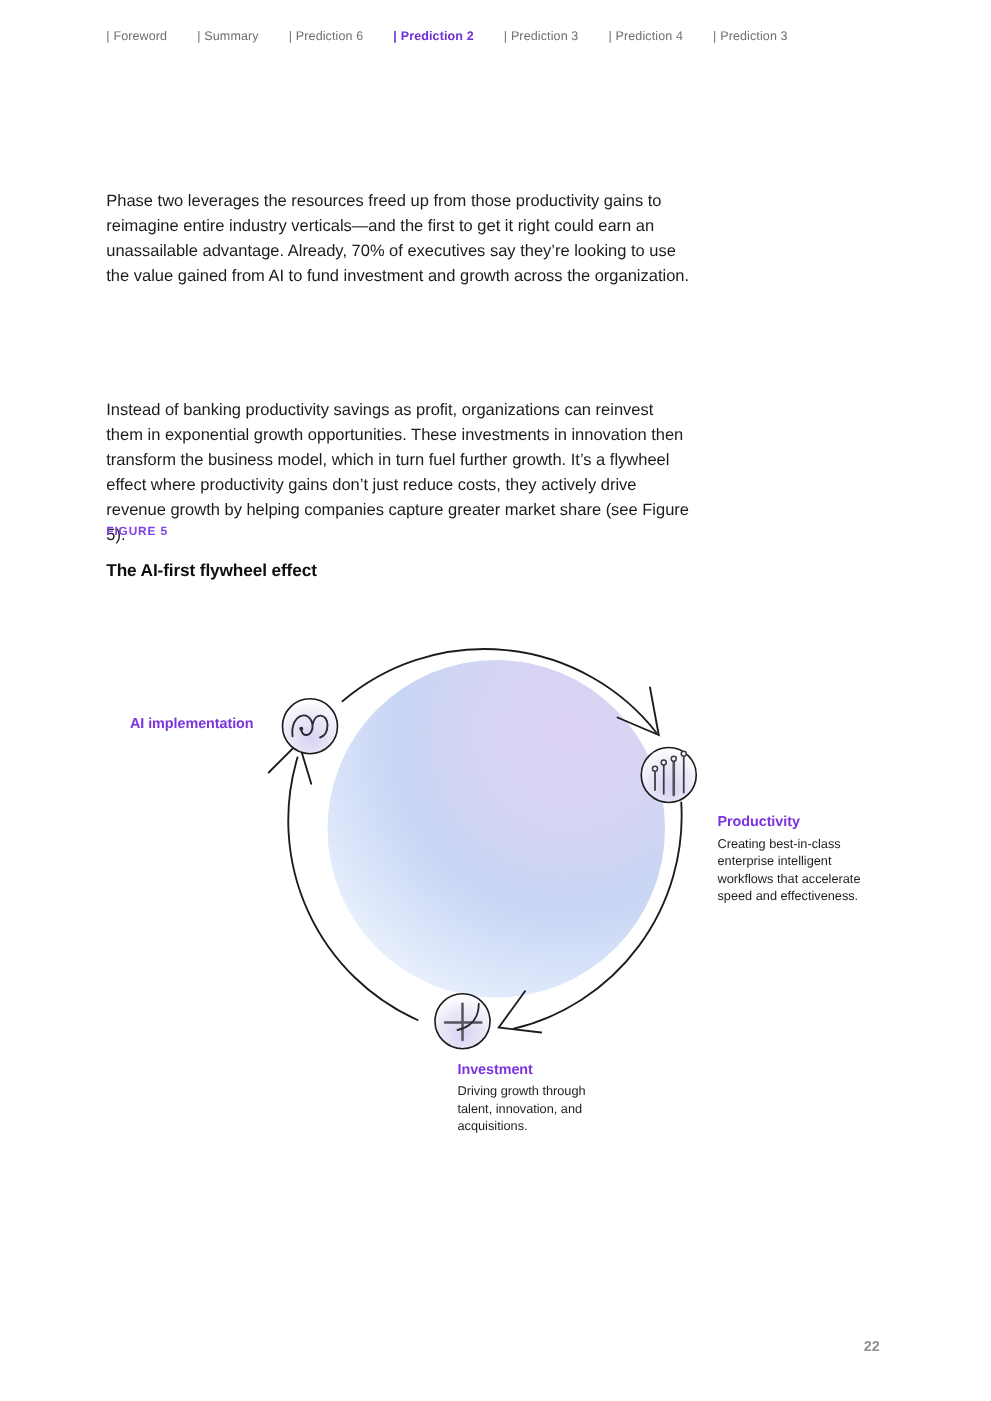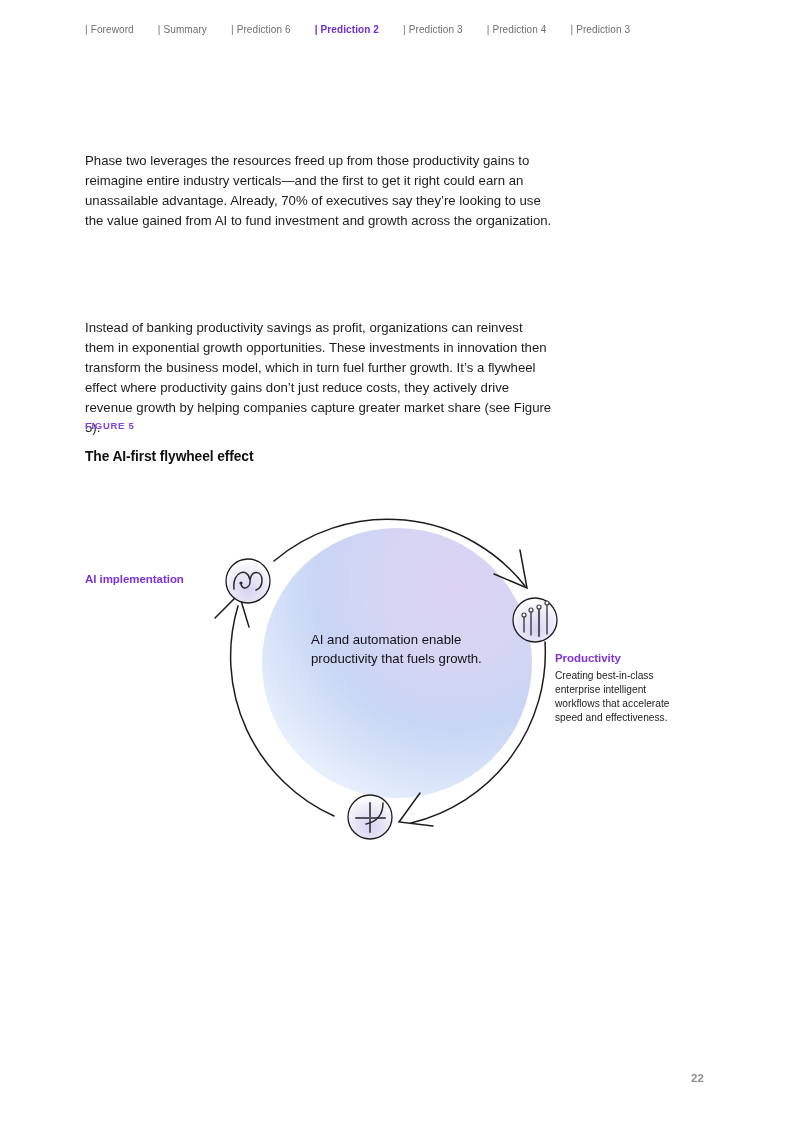--- a/index.html
+++ b/index.html
@@ -73,21 +73,21 @@
   
   #diagram {
     position: absolute;
     left: 0;
     top: 470px;
     width: 793px;
     height: 470px;
   }
   #diagram svg { display: block; }
 
-  .node-block { position: absolute; }
+  .node-block { position: absolute; margin-left: 19px; }
   .node-title {
     font-size: 11.5px;
     font-weight: bold;
     color: #7b33e0;
     margin-bottom: 5px;
     letter-spacing: -0.05px;
   }
   .node-desc {
     font-size: 10.2px;
     line-height: 14px;
@@ -198,26 +198,29 @@
     <g>
       <circle cx="370" cy="347" r="22" fill="url(#iconGrad)" stroke="#1c1c1e" stroke-width="1.3"></circle>
       <g stroke="#54545e" stroke-width="2" stroke-linecap="round" fill="none">
         <line x1="356" y1="348" x2="385" y2="348"></line>
         <line x1="370" y1="333" x2="370" y2="362"></line>
       </g>
       <path d="M 383 333 C 383 346, 375 352, 366 354" fill="none" stroke="#2a2a30" stroke-width="1.5" stroke-linecap="round"></path>
     </g>
   </svg>
 
-  <div class="center-text">AI and automation enable productivity that fuels growth.</div>
 
   <div class="node-block" id="block-ai">
     <div class="node-title">AI implementation</div>
   </div>
 
   <div class="node-block" id="block-prod">
     <div class="node-title">Productivity</div>
     <div class="node-desc">Creating best-in-class enterprise intelligent workflows that accelerate speed and effectiveness.</div>
   </div>
 
+  <div class="node-block" id="block-invest">
+    <div class="node-title">Investment</div>
+    <div class="node-desc">Driving growth through talent, innovation, and acquisitions.</div>
+  </div>
 </div>
 
 <div class="pagenum">22</div>
 
 </body></html>

